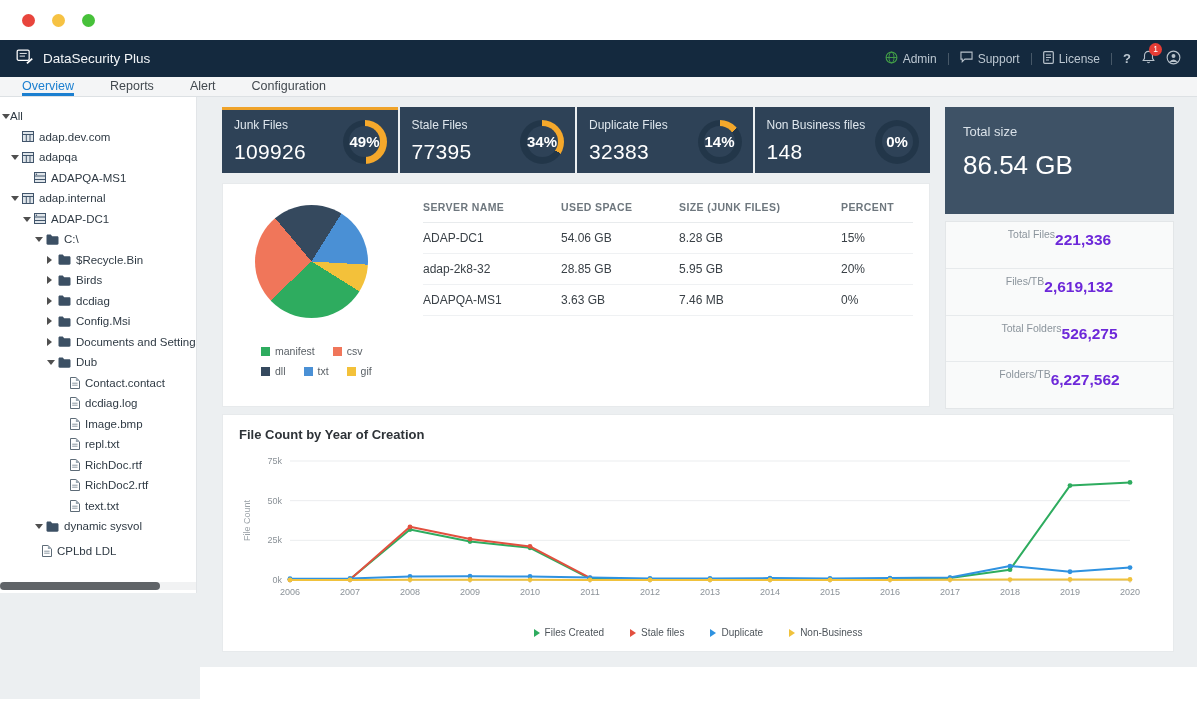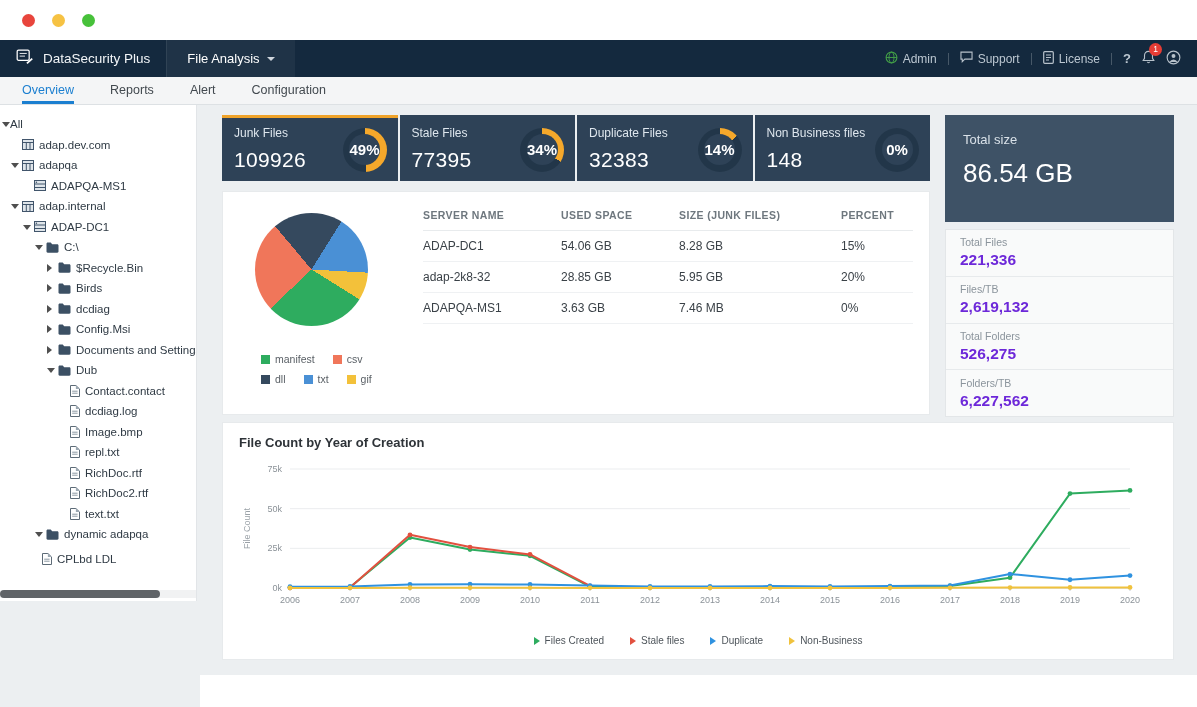--- a/index.html
+++ b/index.html
@@ -18,21 +18,21 @@
   .caret{width:0;height:0;border-left:4px solid transparent;border-right:4px solid transparent;border-top:4px solid #cfd6dd}
   .hdr-right{margin-left:auto;display:flex;align-items:center;gap:11px;padding-right:16px}
   .hlink{display:flex;align-items:center;gap:5px;font-size:12px;color:#bcc7d1;cursor:pointer;white-space:nowrap}
   .vsep{width:1px;height:12px;background:rgba(255,255,255,.22)}
   .help{font-size:13px;font-weight:bold;color:#bcc7d1;cursor:pointer}
   .bell{position:relative;cursor:pointer;display:flex;align-items:center}
   .badge{position:absolute;top:-7px;right:-7px;min-width:13px;height:13px;border-radius:7px;background:#e63c35;
          color:#fff;font-size:8.5px;display:flex;align-items:center;justify-content:center;padding:0 2px}
 
   
-  .tabbar{height:28px;background:#f4f5f6;border-bottom:1px solid #dde1e4;display:flex;gap:36px;padding-left:22px}
+  .tabbar{height:20px;background:#f4f5f6;border-bottom:1px solid #dde1e4;display:flex;gap:36px;padding-left:22px}
   .tab{display:flex;align-items:center;font-size:12.5px;color:#42494f;cursor:pointer;border-bottom:3px solid transparent;padding-top:2px}
   .tab.active{color:#1b7fd0;border-bottom-color:#1b7fd0}
 
   
   .content{position:relative;height:602px;background:#eceff1}
   .sidebar{position:absolute;left:0;top:0;width:197px;height:496px;background:#fff;border-right:1px solid #e2e5e8;padding-top:9px;overflow:hidden}
   .tree-item{height:20.5px;display:flex;align-items:center;cursor:pointer;color:#2f3a44;white-space:nowrap;position:relative}
   .t-arrow{position:absolute;display:inline-block}
   .t-arrow.down{width:0;height:0;border-left:4px solid transparent;border-right:4px solid transparent;border-top:5px solid #4f4f4f;margin-top:1px}
   .t-arrow.right{width:0;height:0;border-top:4px solid transparent;border-bottom:4px solid transparent;border-left:5px solid #4f4f4f}
@@ -52,21 +52,21 @@
   .donut{position:absolute;right:11px;top:50%;transform:translateY(-50%);width:44px;height:44px;border-radius:50%;
          display:flex;align-items:center;justify-content:center}
   .donut-inner{width:31px;height:31px;border-radius:50%;background:#2e4257;display:flex;align-items:center;justify-content:center;
                font-size:15px;font-weight:bold;color:#fff}
 
   
   .total-card{position:absolute;left:748px;top:10px;width:229px;height:107px;background:#3e5266;padding:17px 18px}
   .tc-label{font-size:13px;color:#d9e1e8}
   .tc-value{font-size:26px;color:#fff;margin-top:11px}
   .summary{position:absolute;left:748px;top:124px;width:229px;height:188px;background:#f9fafa;border:1px solid #e3e6e8;display:flex;flex-direction:column}
-  .sum-row{flex:1;padding:6px 14px;border-bottom:1px solid #e7eaec;display:flex;flex-direction:column;justify-content:center}
+  .sum-row{flex:1;padding:6px 14px;border-bottom:1px solid #e7eaec;display:flex;flex-direction:row;justify-content:center}
   .sum-row:last-child{border-bottom:none}
   .sum-label{font-size:10.5px;color:#8b949c}
   .sum-value{font-size:15.5px;color:#6d28d9;font-weight:bold;margin-top:3px}
 
   
   .pie-card{position:absolute;left:25px;top:86px;width:708px;height:224px;background:#fff;border:1px solid #e7eaec}
   .pie{position:absolute;left:32px;top:21px;width:113px;height:113px;border-radius:50%;cursor:pointer}
   .pie-legend{position:absolute;left:38px;top:161px;display:flex;flex-direction:column;gap:8px}
   .pl-row{display:flex;gap:18px}
   .pl-item{display:flex;align-items:center;gap:5px;font-size:10.5px;color:#5a6066;cursor:pointer}
@@ -100,24 +100,20 @@
   <div class="brand">
     <span>
       <svg width="18" height="16" viewBox="0 0 20 18">
           <rect x="1.2" y="1.2" width="13.5" height="11.5" rx="1.5" fill="none" stroke="#fff" stroke-width="1.4"></rect>
           <path d="M11.5 15.5l6-5.5 1.3 1.4-6 5.5z" fill="#fff"></path>
           <line x1="4" y1="5" x2="12" y2="5" stroke="#fff"></line>
           <line x1="4" y1="8" x2="10" y2="8" stroke="#fff"></line>
         </svg>
     </span>
     <span>DataSecurity Plus</span>
-  </div>
-  <div class="module">
-    <span>File Analysis</span>
-    <span class="caret"></span>
   </div>
   <div class="hdr-right">
     <span class="hlink">
       <span>
         <svg width="13" height="13" viewBox="0 0 14 14">
             <circle cx="7" cy="7" r="5.8" fill="none" stroke="#43a047" stroke-width="1.2"></circle>
             <ellipse cx="7" cy="7" rx="2.7" ry="5.8" fill="none" stroke="#43a047" stroke-width="1"></ellipse>
             <line x1="1.2" y1="7" x2="12.8" y2="7" stroke="#43a047"></line>
           </svg>
       </span>
@@ -379,21 +375,21 @@
           </span>
           <span class="t-label">text.txt</span>
         </div>
         <div class="tree-item" style="padding-left: 46px;">
           <span class="t-arrow down" style="left: 35px;"></span>
           <span class="t-icon">
             <svg width="13" height="11" viewBox="0 0 13 11">
               <path d="M.5 1.8C.5 1.1 1 .5 1.7.5h3l1.5 1.7h5.1c.7 0 1.2.6 1.2 1.3v6c0 .7-.5 1.2-1.2 1.2H1.7C1 10.7.5 10.2.5 9.5z" fill="#3c5064"></path>
             </svg>
           </span>
-          <span class="t-label">dynamic adapqa</span>
+          <span class="t-label">dynamic sysvol</span>
         </div>
         <div class="tree-item" style="padding-left: 42px; align-items: flex-end;">
           <span class="t-icon">
             <svg width="10" height="12" viewBox="0 0 10 12">
               <path d="M.5.5h5.4l3.6 3.4v7.6H.5z" fill="#fff" stroke="#5d6b77"></path>
               <path d="M5.9.5l3.6 3.4H5.9z" fill="#9aa7b1"></path>
               <line x1="2.2" y1="6.2" x2="7.6" y2="6.2" stroke="#8b98a2"></line>
               <line x1="2.2" y1="8.2" x2="7.6" y2="8.2" stroke="#8b98a2"></line>
             </svg>
           </span>

